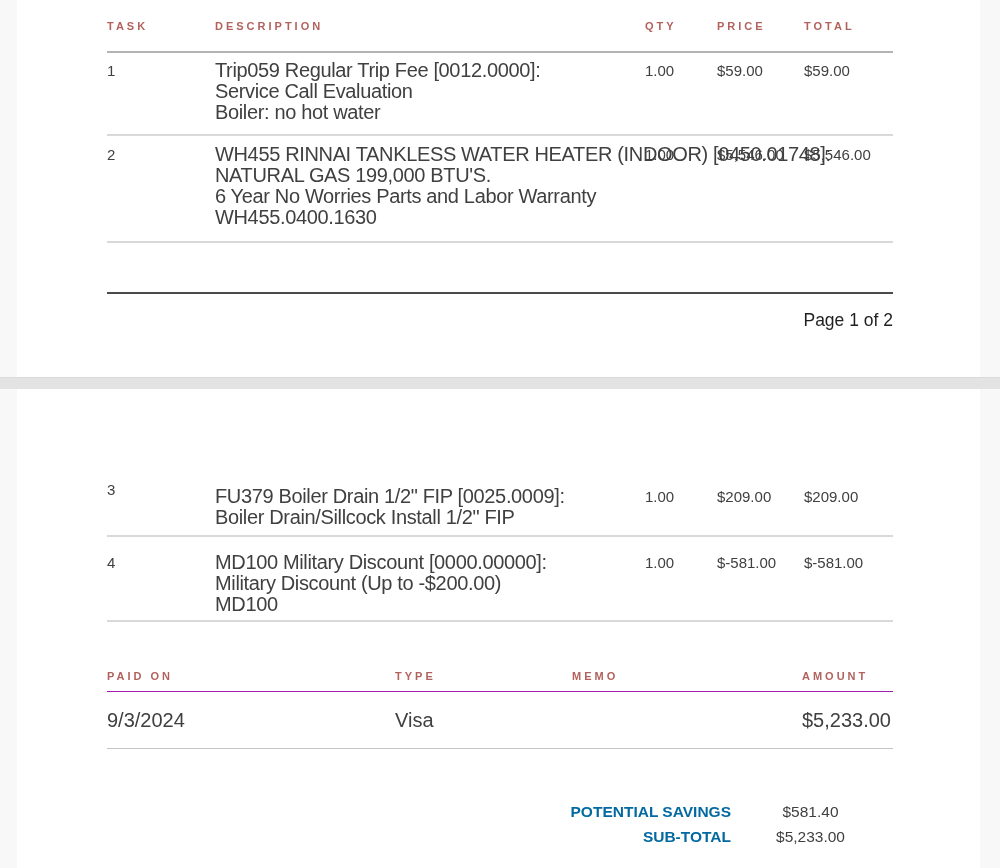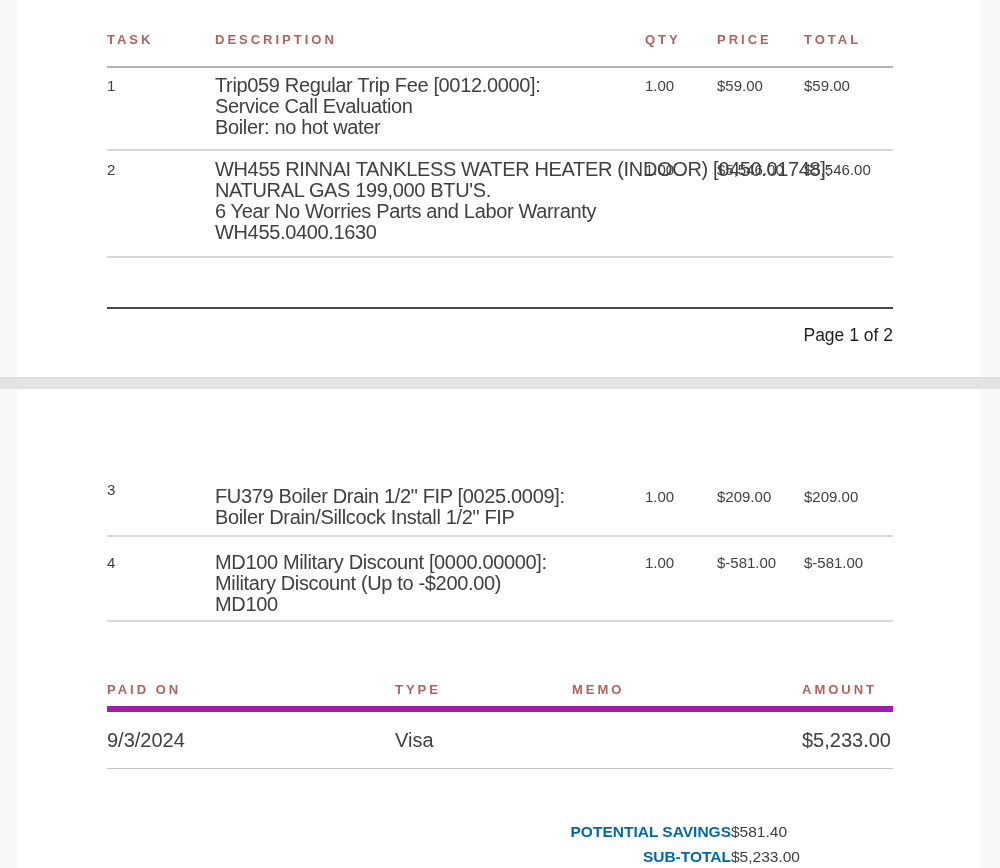--- a/index.html
+++ b/index.html
@@ -36,25 +36,24 @@
   .content {
     margin-left: 90px;
     width: 786px;
   }
   
   .irow {
     display: grid;
     grid-template-columns: 108px 430px 72px 87px 89px;
   }
   .head-cell {
-    font-size: 13px;
+    font-size: 11px;
     font-weight: bold;
     letter-spacing: 3px;
     color: #b2625d;
-    margin-top: 12px;
   }
   .items-head {
     padding: 20px 0 19px 0;
     border-bottom: 2px solid #b3b3b3;
   }
   .num-col { }
   .item-row {
     border-bottom: 2px solid #d9d9d9;
     font-size: 15px;
     line-height: 21px;
@@ -81,21 +80,21 @@
     font-size: 17.5px;
     color: #1f1f1f;
   }
   
   .prow {
     display: grid;
     grid-template-columns: 288px 177px 230px 91px;
   }
   .pay-head {
     padding: 48px 0 9px 0;
-    border-bottom: 6px solid #a21caf;
+    border-bottom: 1px solid #a21caf;
   }
   .pay-row {
     padding: 17px 0 16px 0;
     border-bottom: 1px solid #c4c4c4;
     font-size: 20px;
   }
   
   .totals {
     margin-top: 50px;
   }
@@ -104,21 +103,21 @@
     grid-template-columns: 624px 162px;
     line-height: 25px;
     font-size: 15.5px;
   }
   .t-label {
     text-align: right;
     font-weight: bold;
     color: #0369a1;
   }
   .t-value {
-    text-align: left;
+    text-align: center;
     padding-right: 3px;
     color: #404040;
   }
 </style>
 </head>
 <body>
 
 <div class="page page1">
   <div class="content">
 

